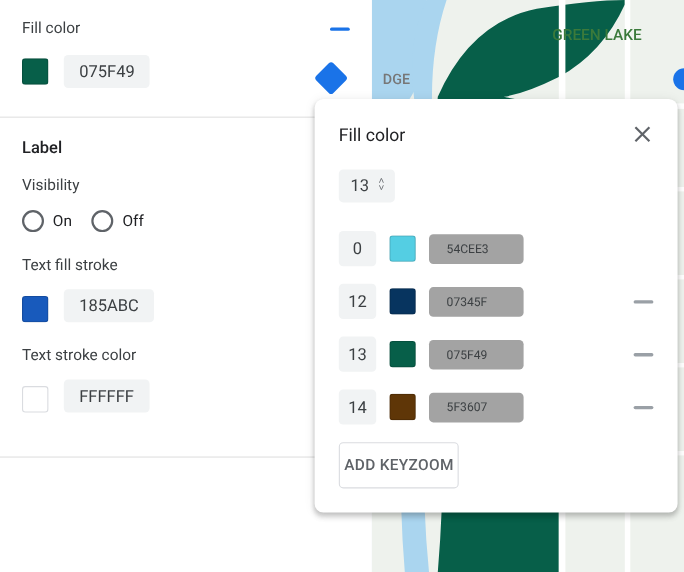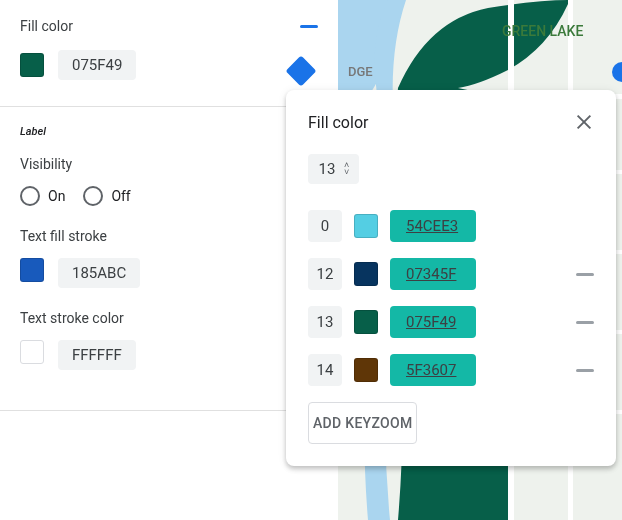--- a/index.html
+++ b/index.html
@@ -8,46 +8,46 @@
   
   .left-panel { position:absolute; left:0; top:0; width:338px; height:520px; background:#fff; }
   .section { padding:18px 20px; }
   .fill-header { display:flex; align-items:center; justify-content:space-between; padding:18px 20px 6px 20px;}
   .fill-header-label { font-size:14px; color:#3c4043; }
   .minus { width:18px; height:3px; background:#1a73e8; border-radius:2px; }
   .fill-row { display:flex; align-items:center; gap:14px; padding:10px 20px 26px 20px;}
   .swatch { width:24px; height:24px; border-radius:3px; border:1px solid rgba(0,0,0,0.15);}
   .hexbox { background:#f1f3f4; padding:6px 14px; border-radius:4px; color:#3c4043; font-size:15px; }
   .divider { height:1px; background:#e0e0e0; width:100%; }
-  .label-title { font-weight:500; font-size:11px; color:#202124; margin-bottom:18px;font-style:italic;}
+  .label-title { font-weight:500; font-size:15px; color:#202124; margin-bottom:18px;}
   .field-label { font-size:14px; color:#3c4043; margin-bottom:14px;}
   .radio-row { display:flex; gap:18px; align-items:center; margin-bottom:22px;}
   .radio { display:flex; align-items:center; gap:8px; }
   .radio-circle { width:20px; height:20px; border:2px solid #5f6368; border-radius:50%; }
-  .color-field { display:flex; align-items:flex-start; gap:14px; margin-bottom:22px;}
+  .color-field { display:flex; align-items:flex-end; gap:14px; margin-bottom:22px;}
   
   .map { position:absolute; left:338px; top:0; width:284px; height:520px; background:#eef2ed;}
   .map svg { width:100%; height:100%; }
   .diamond { position:absolute; left:290px; top:60px; width:22px; height:22px; background:#1a73e8; transform:rotate(45deg); border-radius:3px;}
   
   .popover { position:absolute; left:286px; top:90px; width:330px; background:#fff; border-radius:8px; box-shadow:0 4px 5px rgba(0,0,0,0.10), 0 1px 10px rgba(0,0,0,0.08), 0 2px 4px rgba(0,0,0,0.12); padding:22px 22px 22px 22px;}
   .pop-header { display:flex; align-items:center; justify-content:space-between; margin-bottom:22px;}
   .pop-title { font-size:16px; color:#202124; font-weight:400;}
   .close-x { width:20px; height:20px; position:relative; cursor:pointer;}
   .close-x::before, .close-x::after { content:""; position:absolute; left:50%; top:50%; width:18px; height:2px; background:#5f6368; transform-origin:center;}
   .close-x::before { transform:translate(-50%,-50%) rotate(45deg);}
   .close-x::after { transform:translate(-50%,-50%) rotate(-45deg);}
   .zoom-row { display:flex; align-items:center; gap:14px; margin-bottom:26px;}
   .zoom-label { font-size:15px; color:#3c4043;}
   .stepper { display:flex; align-items:center; background:#f1f3f4; border-radius:4px; padding:6px 10px; gap:8px;}
   .stepper-val { font-size:15px; color:#3c4043; min-width:18px; text-align:center;}
   .stepper-arrows { display:flex; flex-direction:column; line-height:7px; font-size:9px; color:#5f6368;}
   .stop-row { display:flex; align-items:center; gap:12px; margin-bottom:16px;}
   .numbox { background:#f1f3f4; border-radius:4px; min-width:34px; text-align:center; padding:7px 6px; font-size:15px; color:#3c4043;}
-  .hexbox2 { background:#14b8a6; border-radius:4px; padding:7px 16px; font-size:15px; color:#3c4043; min-width:86px;text-decoration:underline;}
+  .hexbox2 { background:#a3a3a3; border-radius:4px; padding:7px 16px; font-size:11px; color:#3c4043; min-width:86px;}
   .remove-btn { margin-left:auto; width:18px; height:3px; background:#9aa0a6; border-radius:2px;}
   .add-btn { display:inline-block; border:1px solid #dadce0; border-radius:4px; padding:12px 4px; color:#5f6368; font-size:14px; font-weight:500; letter-spacing:0.3px;}
 </style>
 </head>
 <body>
 
 <div class="canvas">
 
   <div class="map">
     <svg viewBox="0 0 284 520">

